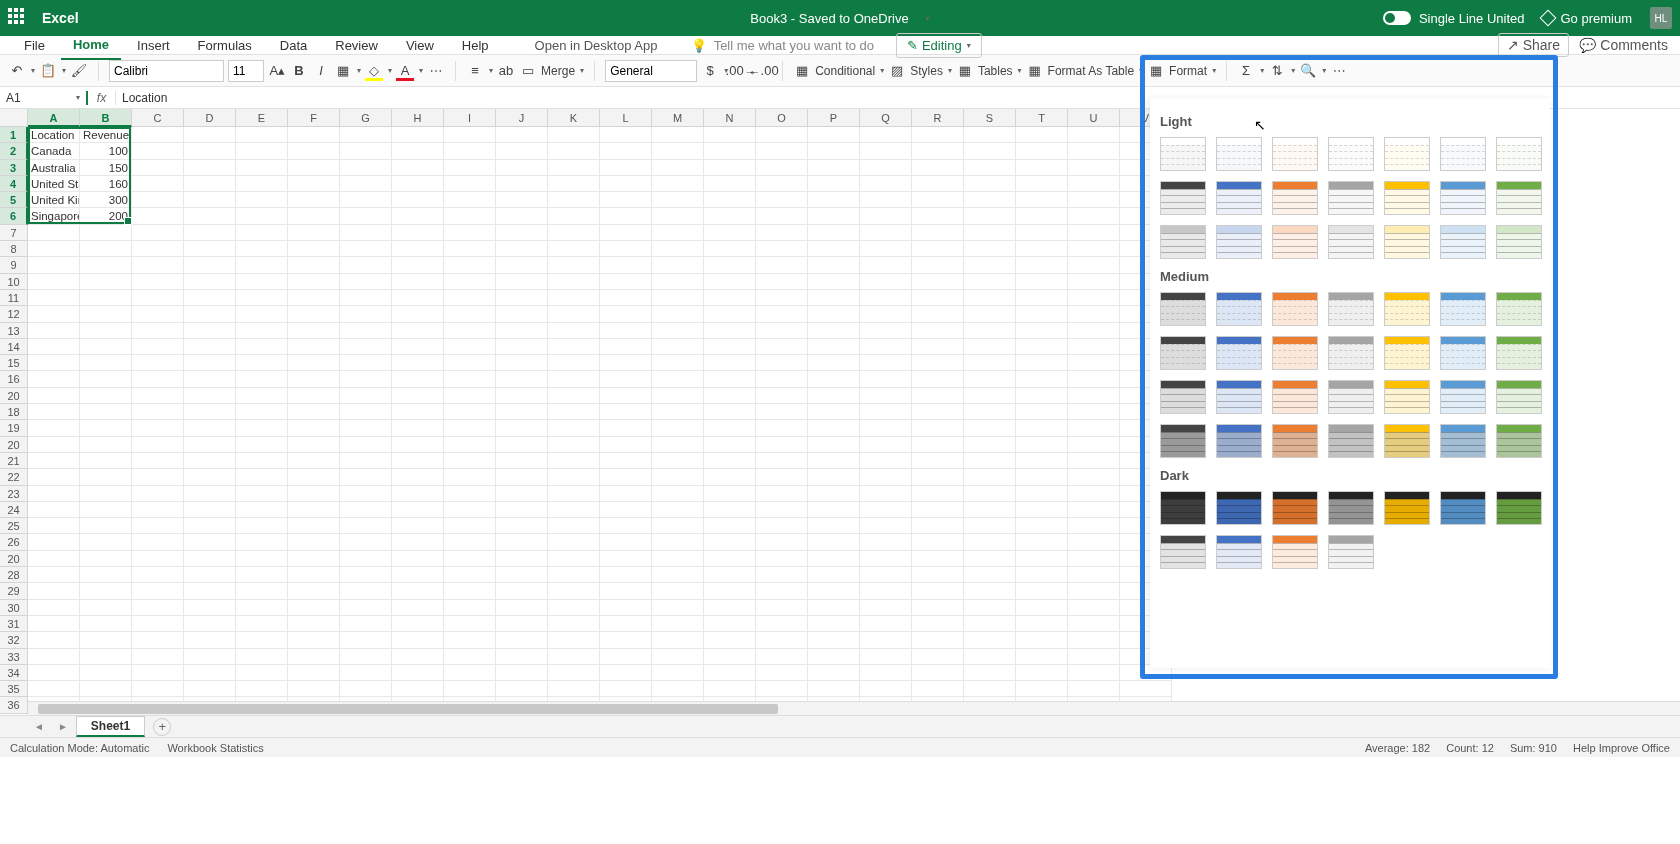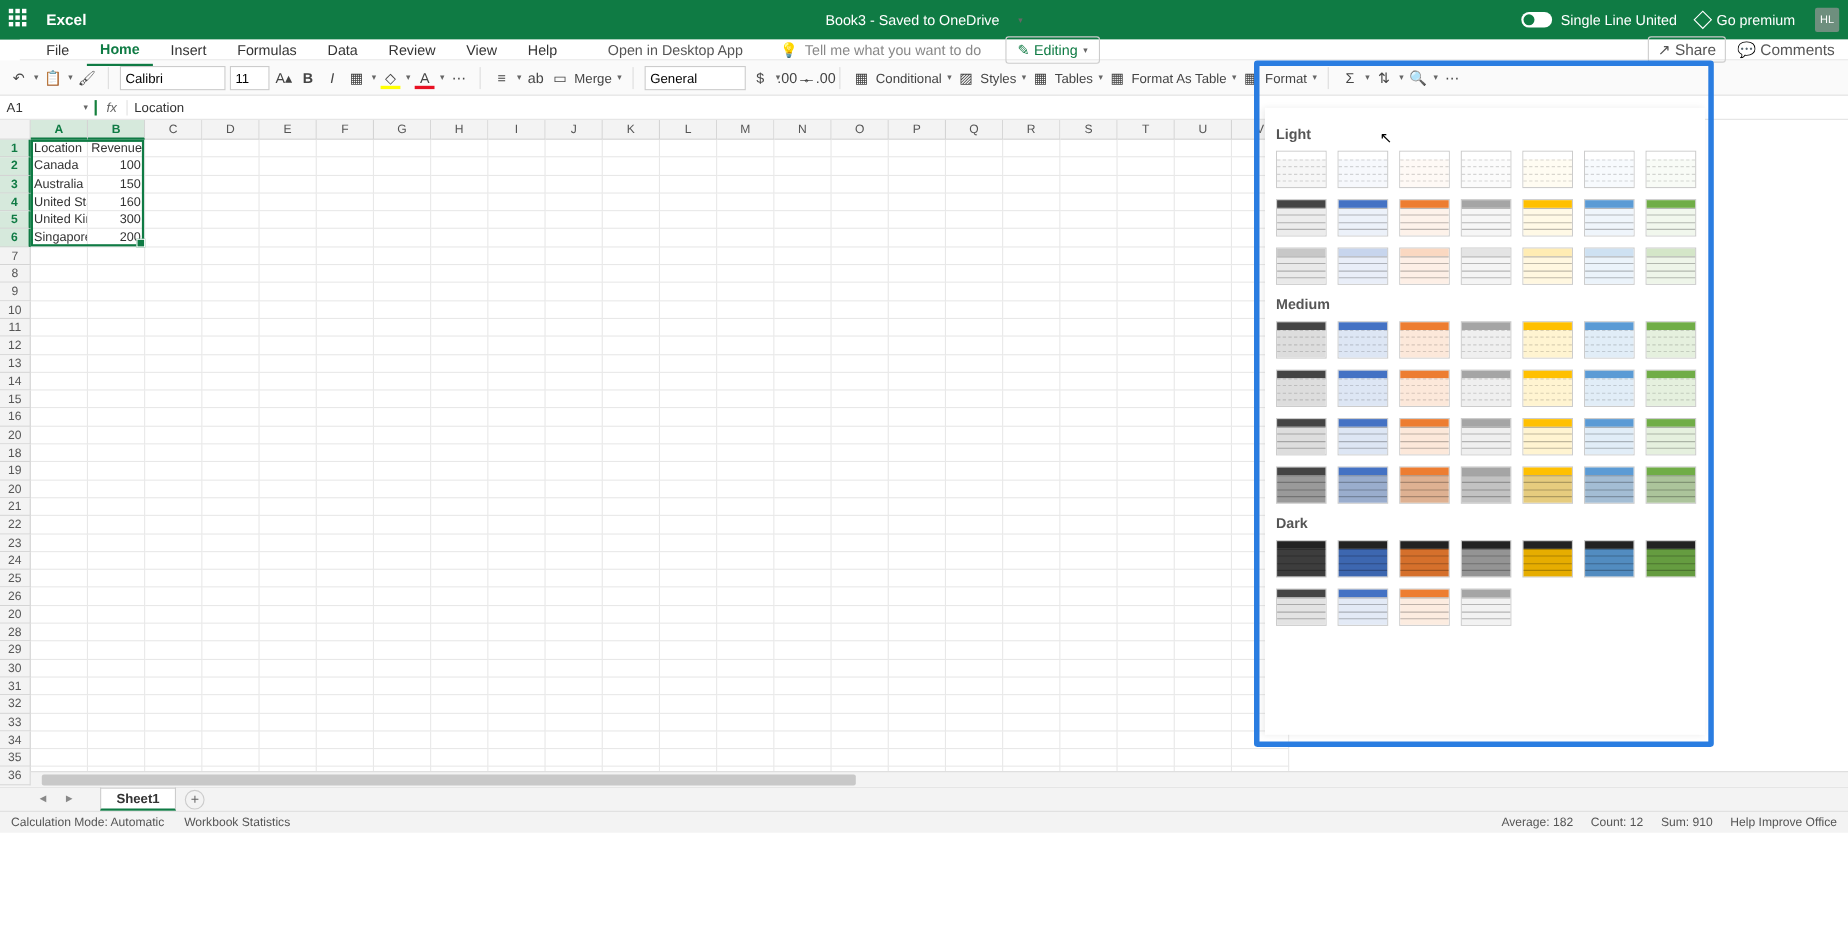--- a/index.html
+++ b/index.html
@@ -11,36 +11,36 @@
 .titlebar .apps-icon span { background: #fff; }
 .titlebar .app-name { font-weight: 600; font-size: 14px; }
 .titlebar .doc-title { position: absolute; left: 50%; transform: translateX(-50%); font-size: 13px; display: flex; align-items: center; gap: 16px; }
 .titlebar .right { margin-left: auto; display: flex; align-items: center; gap: 18px; }
 .toggle { width: 28px; height: 14px; background: #fff; border-radius: 7px; position: relative; }
 .toggle::after { content: ''; position: absolute; left: 2px; top: 2px; width: 10px; height: 10px; background: #0f7b44; border-radius: 50%; }
 .diamond { width: 12px; height: 12px; transform: rotate(45deg); border: 1.5px solid #fff; }
 .avatar { width: 22px; height: 22px; background: #6e8f7e; border-radius: 2px; display: flex; align-items: center; justify-content: center; font-size: 10px; }
 
 
-.tabrow { height: 19px; background: #fff; border-bottom: 1px solid #e1e1e1; display: flex; align-items: center; padding: 0 12px; gap: 4px; margin-left: 18px; }
+.tabrow { height: 19px; background: #fff; border-bottom: 1px solid #e1e1e1; display: flex; align-items: center; padding: 0 12px; gap: 4px; }
 .tabrow .tab { padding: 6px 12px; cursor: pointer; color: #333; font-size: 13px; }
 .tabrow .tab.active { color: #0f7b44; font-weight: 600; border-bottom: 2px solid #0f7b44; }
 .tabrow .desktop-app { margin-left: 20px; color: #555; font-size: 13px; padding: 4px 10px; }
 .tabrow .tellme { margin-left: 20px; color: #888; font-size: 13px; display: flex; align-items: center; gap: 6px; }
 .tabrow .editing { margin-left: 18px; border: 1px solid #ccc; border-radius: 3px; padding: 4px 10px; color: #0f7b44; display: flex; align-items: center; gap: 4px; font-size: 13px; }
 .tabrow .right-actions { margin-left: auto; display: flex; align-items: center; gap: 10px; color: #555; font-size: 14px; }
 .tabrow .right-actions .share { border: 1px solid #ccc; padding: 3px 8px; border-radius: 3px; }
 
 
 .ribbon { height: 32px; background: #fafafa; border-bottom: 1px solid #e1e1e1; display: flex; align-items: center; padding: 0 8px; gap: 6px; font-size: 12px; color: #444; }
 .ribbon .grp { display: flex; align-items: center; gap: 4px; }
 .ribbon .sep { width: 1px; height: 20px; background: #ddd; margin: 0 4px; }
 .ribbon .ico { width: 18px; height: 18px; display: flex; align-items: center; justify-content: center; font-size: 13px; }
 .ribbon select, .ribbon .combo { height: 22px; border: 1px solid #ccc; font-size: 12px; background: #fff; padding: 0 4px; }
-.combo.font { width: 96px; }
+.combo.font { width: 115px; }
 .combo.size { width: 36px; }
 .combo.numfmt { width: 92px; }
 .caret { font-size: 8px; color: #666; margin-left: 1px; }
 .underline-bar { position: relative; }
 .underline-bar::after { content:''; position:absolute; left:0; right:0; bottom:-1px; height:3px; }
 .fill-color::after { background:#ffff00; }
 .font-color::after { background:#e81123; }
 
 
 .fxrow { height: 22px; border-bottom: 1px solid #e1e1e1; display: flex; align-items: center; font-size: 12px; }
@@ -62,21 +62,21 @@
 .cell { width: 52px; border-right: 1px solid #e8e8e8; border-bottom: 1px solid #e8e8e8; font-size: 11.5px; padding: 0 3px; line-height: 16px; overflow: hidden; white-space: nowrap; }
 .cell.r { text-align: right; }
 .selection { position: absolute; border: 2px solid #0f7b44; pointer-events: none; }
 .selection::after { content:''; position:absolute; right:-3px; bottom:-3px; width:6px; height:6px; background:#0f7b44; border:1px solid #fff; }
 .hscroll { position: absolute; left: 28px; right: 0; bottom: 0; height: 14px; background: #f3f3f3; border-top: 1px solid #ddd; }
 .hscroll-thumb { position: absolute; left: 10px; top: 2px; height: 10px; width: 740px; background: #c8c8c8; border-radius: 2px; }
 
 
 .sheettabs { height: 22px; background: #f3f3f3; border-top: 1px solid #ddd; display: flex; align-items: center; padding-left: 28px; gap: 2px; font-size: 12px; }
 .sheettabs .nav { color: #888; padding: 0 6px; font-size: 10px; }
-.sheettab { background: #fff; border: 1px solid #ccc; border-bottom: 2px solid #0f7b44; padding: 2px 14px; font-weight: 600; margin-left: 15px; }
+.sheettab { background: #fff; border: 1px solid #ccc; border-bottom: 2px solid #0f7b44; padding: 2px 14px; font-weight: 600; }
 .addsheet { width: 18px; height: 18px; border: 1px solid #ccc; border-radius: 50%; text-align: center; line-height: 16px; color: #666; margin-left: 6px; font-size: 13px; }
 
 
 .statusbar { height: 20px; background: #f3f3f3; border-top: 1px solid #ddd; display: flex; align-items: center; padding: 0 10px; font-size: 11px; color: #555; gap: 18px; }
 .statusbar .right { margin-left: auto; display: flex; gap: 16px; }
 
 
 .panel-highlight { position: absolute; top: 55px; left: 1140px; width: 418px; height: 624px; border: 5px solid #2a7de1; border-radius: 3px; background: transparent; pointer-events: none; z-index: 5; }
 .table-panel { position: absolute; top: 98px; left: 1150px; width: 400px; height: 570px; background: #fff; box-shadow: -2px 0 6px rgba(0,0,0,0.08); z-index: 6; padding: 10px 6px; overflow: hidden; }
 .table-panel .section-label { font-size: 13px; font-weight: 600; color: #555; margin: 6px 4px 8px; }

